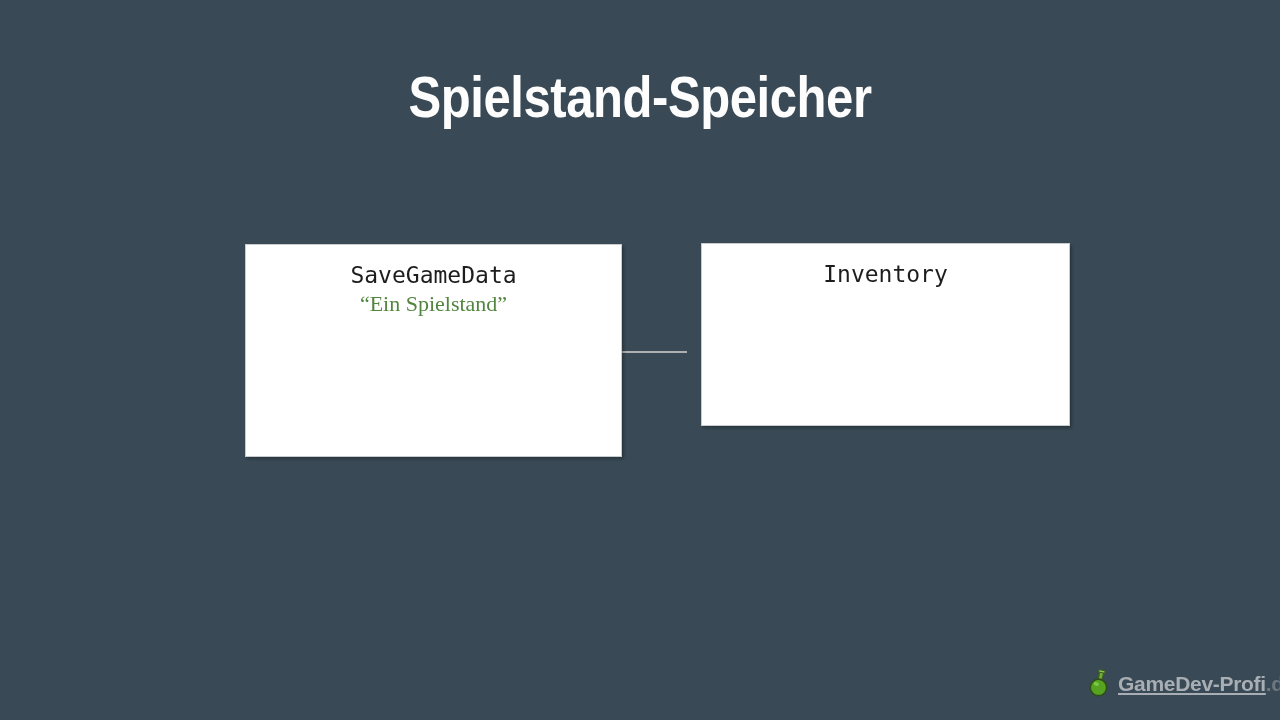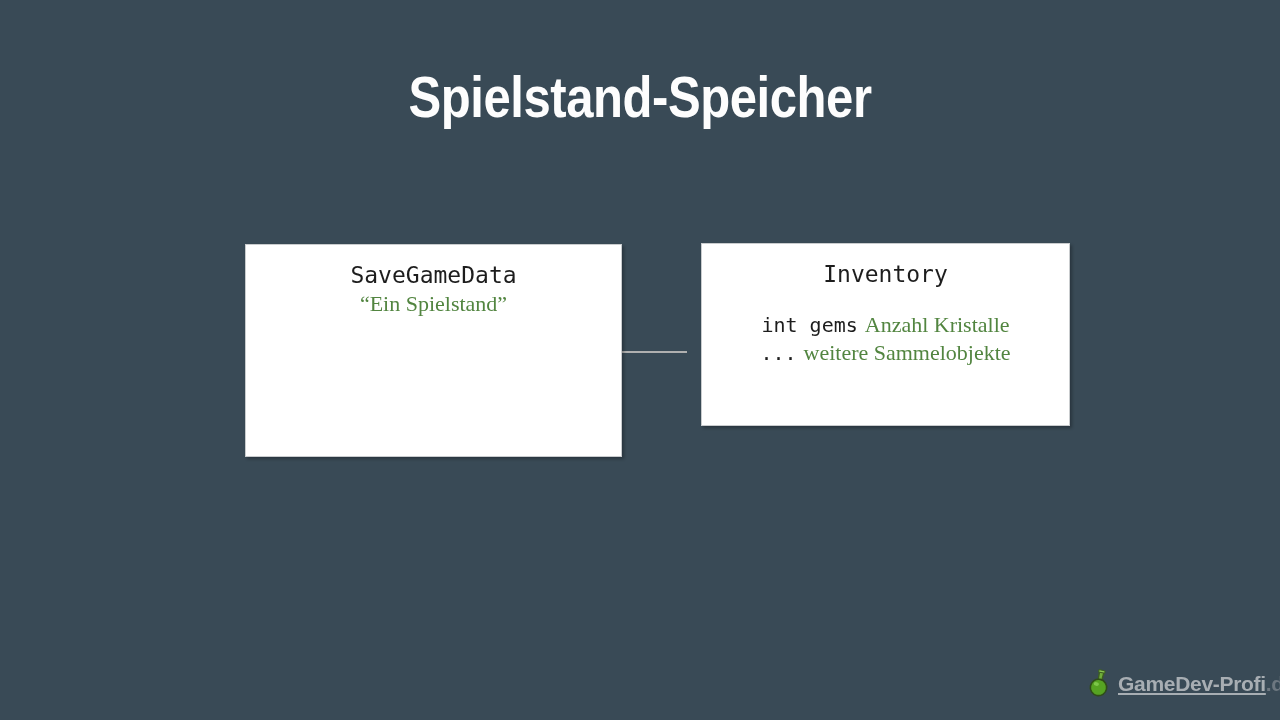--- a/index.html
+++ b/index.html
@@ -152,28 +152,20 @@
 
   <div class="card card-save">
     <div class="card-title">SaveGameData</div>
     <div class="card-subtitle">“Ein Spielstand”</div>
     <div class="card-rows">
     </div>
   </div>
 
   <div class="card card-inventory">
     <div class="card-title">Inventory</div>
-    <div class="card-rows">
-      <div class="card-row">
-        <span class="mono">int gems</span><span class="gap-sm"></span><span class="serif-green">Anzahl Kristalle</span>
-      </div>
-      <div class="card-row">
-        <span class="mono">...</span><span class="gap-sm"></span><span class="serif-green">weitere Sammelobjekte</span>
-      </div>
-    </div>
   </div>
 
 </div>
 
 <div class="logo">
   <svg class="logo-flask" viewBox="0 0 26 30">
     <g transform="rotate(12 13 17)">
       <path d="M10.5 2.5 L15 2.5 L14.6 11.0 L10.9 11.0 Z" fill="#6fae3a" stroke="#3c5e20" stroke-width="1.4" stroke-linejoin="round"></path>
       <circle cx="12.8" cy="18.5" r="8.2" fill="#56a322" stroke="#2f4d18" stroke-width="1.6"></circle>
       <ellipse cx="10.0" cy="15.6" rx="2.6" ry="1.9" fill="#8bd257" opacity="0.75"></ellipse>

